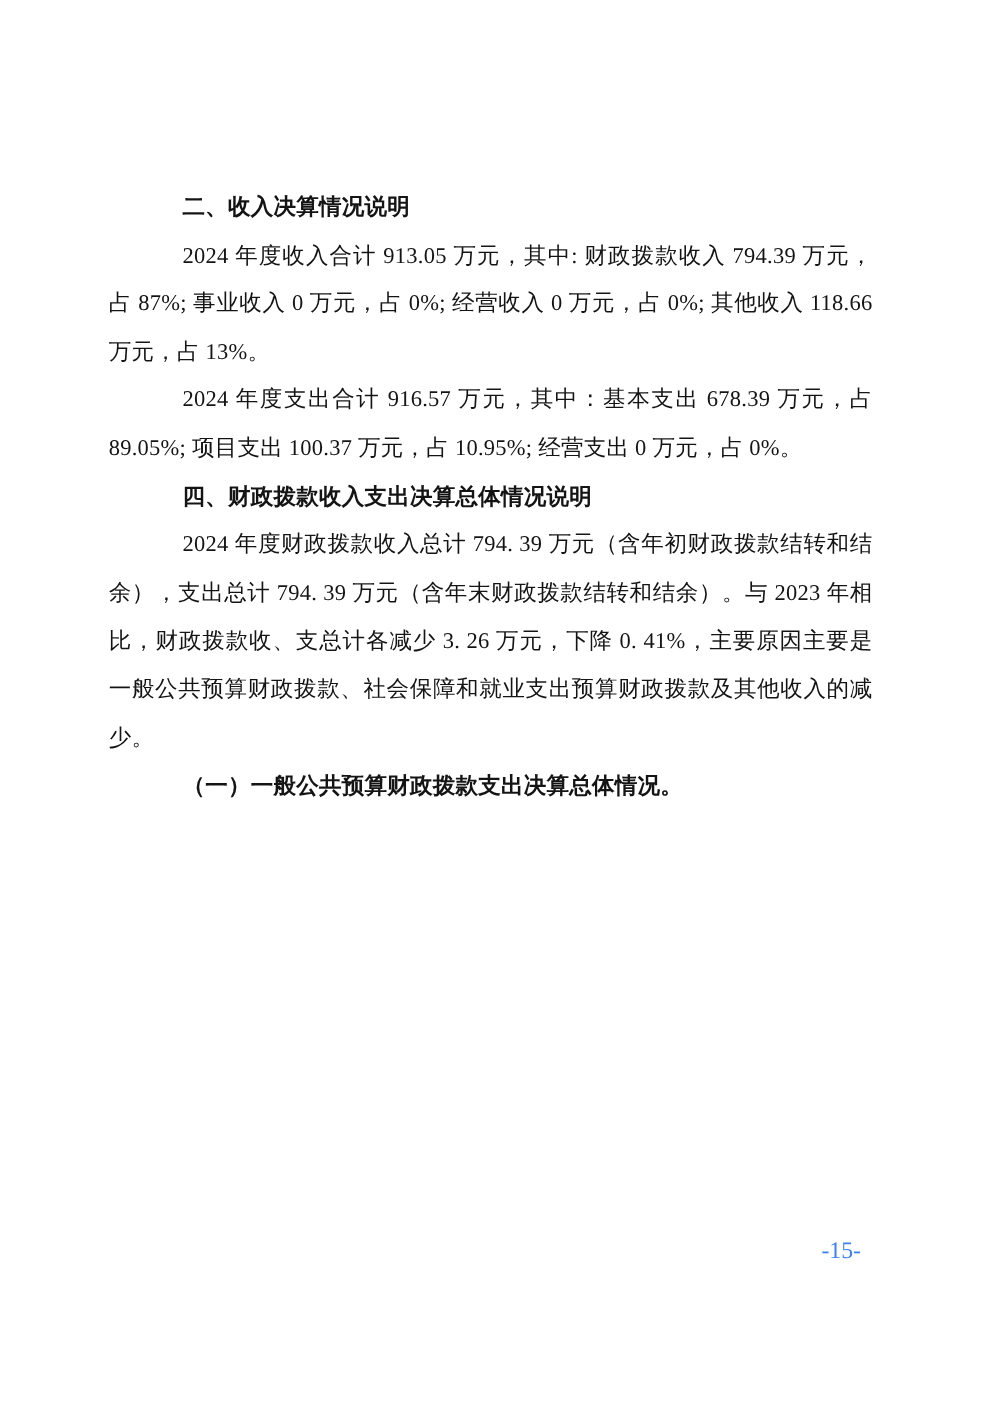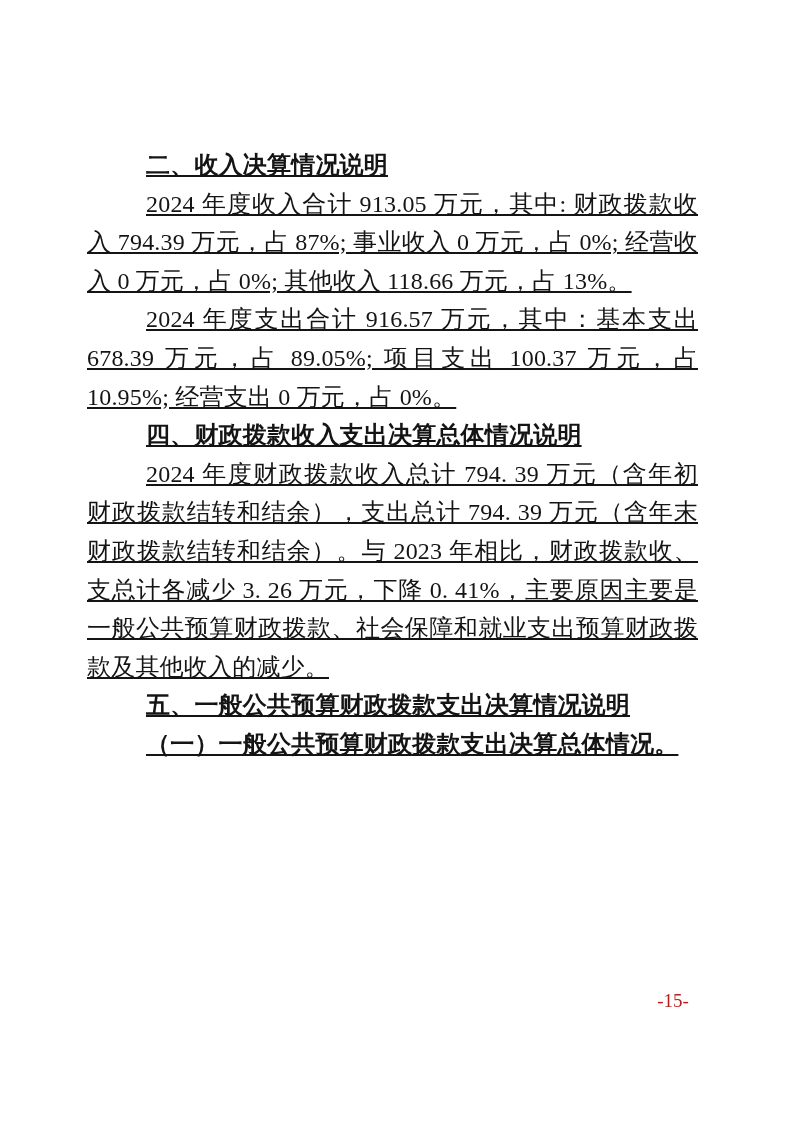--- a/index.html
+++ b/index.html
@@ -16,26 +16,25 @@
     color: #141414;
   }
   .doc-content {
     position: absolute;
     left: 87px;
     top: 146px;
     width: 611px;
   }
   .doc-content > div {
     margin: 0;
-    font-size: 24px;
+    font-size: 18px;
     line-height: 38.6px;
     text-indent: 59px;
     text-align: justify;
     letter-spacing: 0.2px;
-    text-decoration: underline;
   }
   .sec-heading {
     font-family: "Liberation Sans", "DejaVu Sans", sans-serif;
     font-weight: 700;
   }
   .sub-heading {
     font-family: "Liberation Serif", "DejaVu Serif", serif;
     font-weight: 700;
   }
   .body-para {
@@ -43,29 +42,28 @@
   }
   .page-number {
     position: absolute;
     top: 990px;
     left: 648px;
     width: 50px;
     font-size: 19px;
     line-height: 22px;
     text-align: center;
     font-family: "Liberation Serif", "DejaVu Serif", serif;
-    color: #b91c1c;
+    color: #3b82f6;
   }
 </style>
 </head>
 <body>
 
 <div class="doc-content">
   <div class="sec-heading">二、收入决算情况说明</div>
   <div class="body-para">2024 年度收入合计 913.05 万元，其中: 财政拨款收入 794.39 万元，占 87%; 事业收入 0 万元，占 0%; 经营收入 0 万元，占 0%; 其他收入 118.66 万元，占 13%。</div>
   <div class="body-para">2024 年度支出合计 916.57 万元，其中：基本支出 678.39 万元，占 89.05%; 项目支出 100.37 万元，占 10.95%; 经营支出 0 万元，占 0%。</div>
   <div class="sec-heading">四、财政拨款收入支出决算总体情况说明</div>
   <div class="body-para">2024 年度财政拨款收入总计 794. 39 万元（含年初财政拨款结转和结余），支出总计 794. 39 万元（含年末财政拨款结转和结余）。与 2023 年相比，财政拨款收、支总计各减少 3. 26 万元，下降 0. 41%，主要原因主要是一般公共预算财政拨款、社会保障和就业支出预算财政拨款及其他收入的减少。</div>
-  <div class="sec-heading">五、一般公共预算财政拨款支出决算情况说明</div>
   <div class="sub-heading">（一）一般公共预算财政拨款支出决算总体情况。</div>
 </div>
 
 <div class="page-number">-15-</div>
 
 </body></html>

